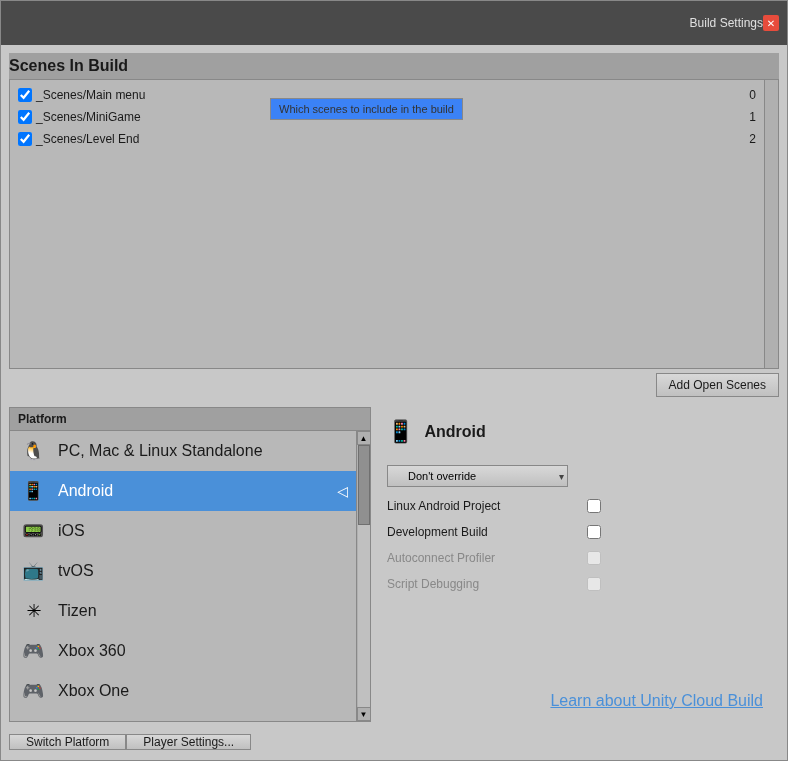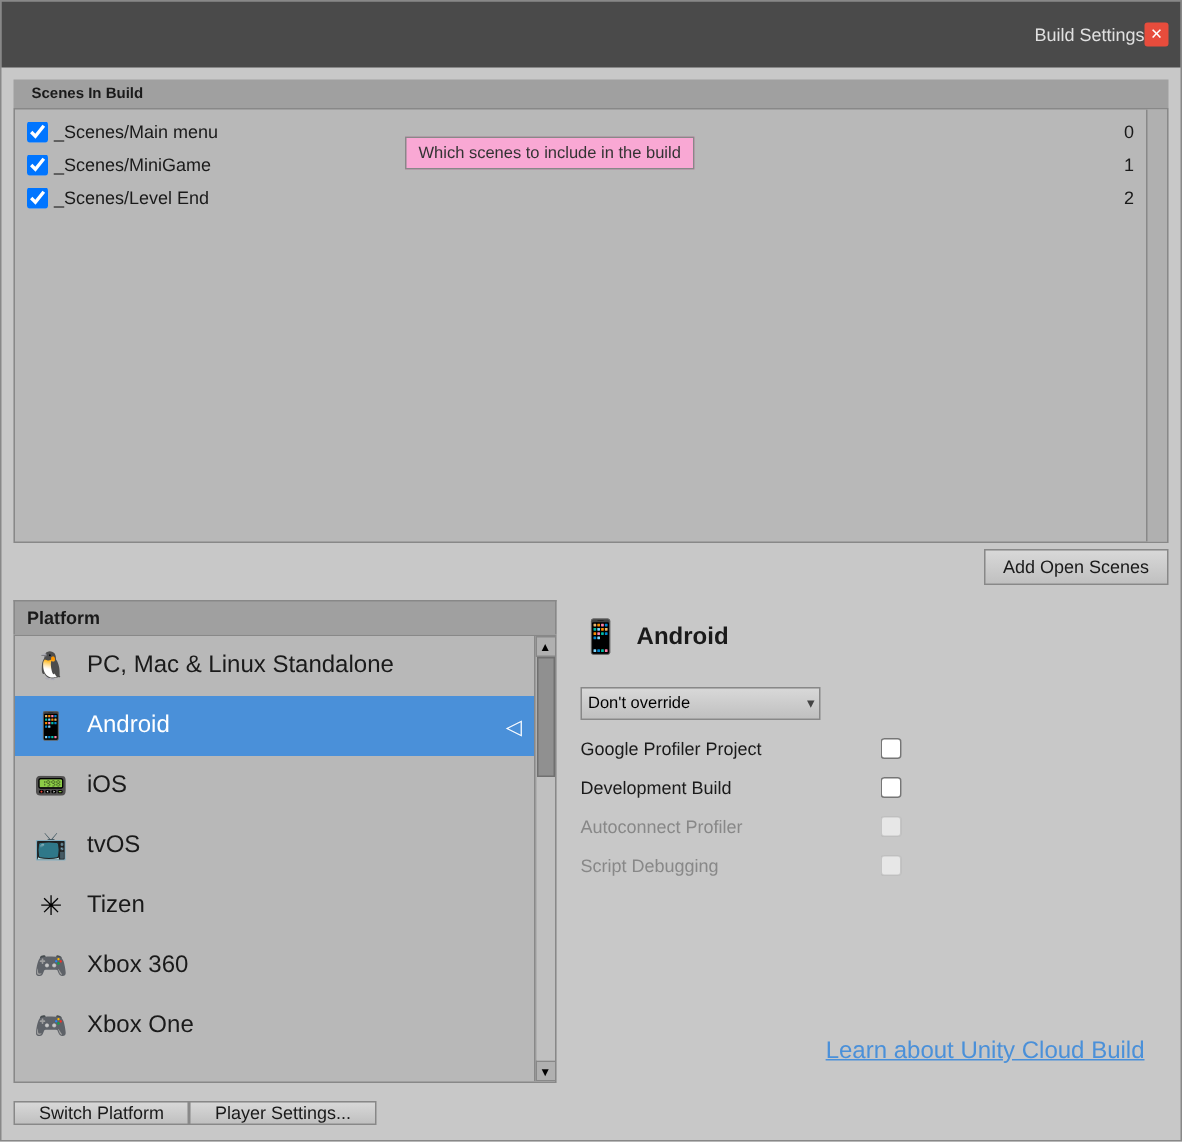--- a/index.html
+++ b/index.html
@@ -51,23 +51,23 @@
       flex-direction: column;
       padding: 8px;
       gap: 6px;
     }
     
     .scenes-section {
       background: #c8c8c8;
     }
     .section-header {
       background: #a0a0a0;
-      padding: 4px 12px;
+      padding: 4px 0;
       font-weight: bold;
-      font-size: 10px;
+      font-size: 16px;
       color: #1a1a1a;
     }
     .scenes-list-container {
       background: #b8b8b8;
       border: 1px solid #888;
       height: 290px;
       position: relative;
       display: flex;
     }
     .scenes-list {
@@ -93,21 +93,21 @@
       cursor: pointer;
     }
     .scene-name {
       font-size: 12px;
       color: #1a1a1a;
     }
     .tooltip-box {
       position: absolute;
       top: 18px;
       left: 260px;
-      background: #f9a8d4;
+      background: #3b82f6;
       border: 1px solid #888;
       padding: 4px 8px;
       font-size: 11px;
       color: #333;
       white-space: nowrap;
       z-index: 10;
     }
     .scenes-scrollbar {
       width: 14px;
       background: #b0b0b0;
@@ -263,23 +263,23 @@
       color: #888;
     }
     .settings-control {
       flex: 1;
       display: flex;
       align-items: center;
     }
     .dropdown-select {
       background: linear-gradient(to bottom, #d8d8d8, #c0c0c0);
       border: 1px solid #888;
-      padding: 2px 4px;
+      padding: 2px 20px;
       font-size: 11px;
-      width: 160px;
+      width: 181px;
       height: 22px;
       cursor: pointer;
       appearance: none;
       -webkit-appearance: none;
       position: relative;
     }
     .dropdown-wrapper {
       position: relative;
       display: inline-block;
     }
@@ -446,21 +446,21 @@
                 <option>ATC</option>
                 <option>ETC</option>
                 <option>ETC2</option>
                 <option>ASTC</option>
               </select>
             </div>
           </div>
         </div>
 
         <div class="settings-row">
-          <span class="settings-label">Google Profiler Project</span>
+          <span class="settings-label">Linux Android Project</span>
           <div class="settings-control">
             <input type="checkbox" class="small-checkbox" style="">
           </div>
         </div>
 
         <div class="settings-row">
           <span class="settings-label">Development Build</span>
           <div class="settings-control">
             <input type="checkbox" class="small-checkbox" style="">
           </div>

